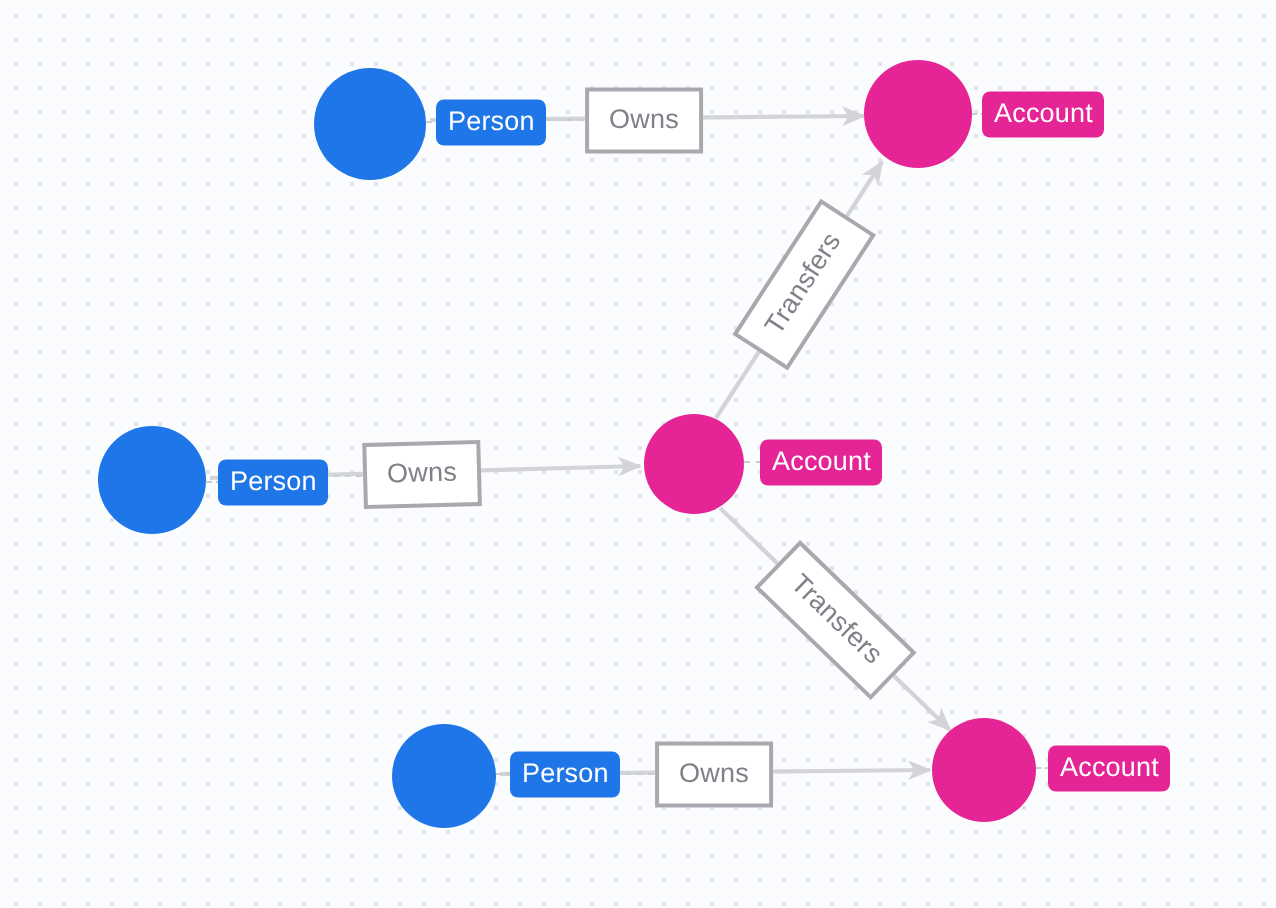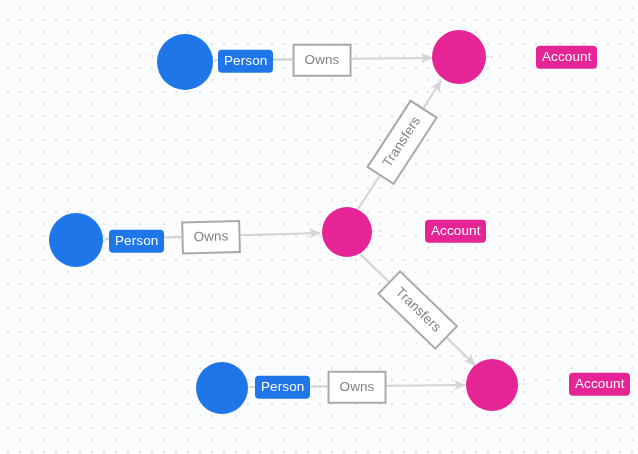--- a/index.html
+++ b/index.html
@@ -45,21 +45,21 @@
     box-sizing: border-box;
     color: #ffffff;
     font-size: 13.5px;
     line-height: 1;
     padding: 4px 6px 5px 6px;
     border-radius: 4px;
     white-space: nowrap;
     letter-spacing: 0.1px;
   }
   .badge.person  { background: #1f76e8; }
-  .badge.account { background: #e52596; margin-left: 45px; }
+  .badge.account { background: #e52596; }
 
   
   .rel {
     position: absolute;
     box-sizing: border-box;
     background: #ffffff;
     border: 2.5px solid #a8a8ae;
     color: #808089;
     font-size: 13.5px;
     line-height: 1;

